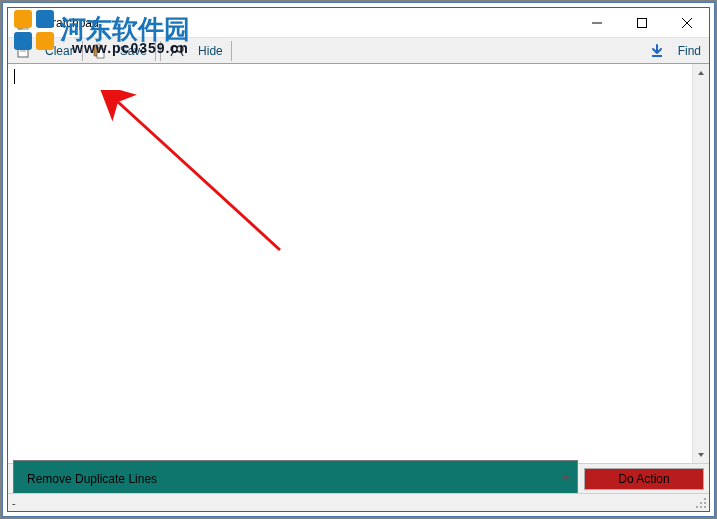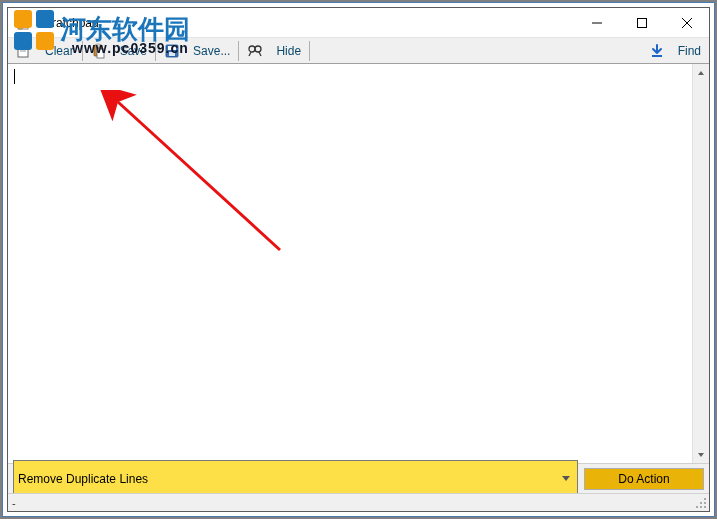--- a/index.html
+++ b/index.html
@@ -133,41 +133,41 @@
   background: #f0f0f0;
   border-top: 1px solid #d0d0d0;
   display: flex;
   align-items: center;
   padding: 3px 5px;
   gap: 6px;
 }
 .action-select {
   flex: 1;
   height: 38px;
-  background: #fde047;
+  background: #0f766e;
   border: 1px solid #7a7a7a;
   display: flex;
   align-items: center;
-  padding: 0 4px;
+  padding: 0 13px;
   font-size: 12px;
   position: relative;
 }
 .select-arrow {
   position: absolute;
   right: 3px;
   top: 50%;
   transform: translateY(-50%);
   width: 16px;
   display: flex;
   justify-content: center;
 }
 .do-action-btn {
   width: 120px;
   height: 22px;
-  background: #eab308;
+  background: #b91c1c;
   border: 1px solid #adadad;
   font-size: 12px;
   display: flex;
   align-items: center;
   justify-content: center;
   cursor: default;
 }
 
 .status-bar {
   height: 18px;
@@ -278,30 +278,20 @@
       <span class="tb-icon">
         <svg viewBox="0 0 16 16">
               <rect x="3" y="2" width="8" height="11" rx="1" fill="#c88a3e" stroke="#7a5020" stroke-width="0.8"></rect>
               <rect x="5" y="1" width="4" height="3" rx="1" fill="#ddd" stroke="#888" stroke-width="0.6"></rect>
               <rect x="6" y="6" width="7" height="9" fill="#fff" stroke="#666" stroke-width="0.8"></rect>
             </svg>
       </span>
       <span>Save</span>
     </div>
     <div class="tb-sep"></div>
-    <div class="tb-btn">
-      <span class="tb-icon">
-        <svg viewBox="0 0 16 16">
-              <rect x="2" y="2" width="12" height="12" rx="1" fill="#3a6fb7" stroke="#1d4d8a" stroke-width="0.8"></rect>
-              <rect x="4" y="3" width="8" height="4" fill="#fff"></rect>
-              <rect x="5" y="9" width="6" height="4" fill="#dbe7f5"></rect>
-            </svg>
-      </span>
-      <span>Save...</span>
-    </div>
     <div class="tb-sep"></div>
     <div class="tb-btn">
       <span class="tb-icon">
         <svg viewBox="0 0 16 16">
               <circle cx="5" cy="6" r="3" fill="none" stroke="#333" stroke-width="1.3"></circle>
               <circle cx="11" cy="6" r="3" fill="none" stroke="#333" stroke-width="1.3"></circle>
               <line x1="8" y1="6" x2="8" y2="6" stroke="#333"></line>
               <line x1="4" y1="9" x2="2" y2="13" stroke="#333" stroke-width="1.3"></line>
               <line x1="12" y1="9" x2="14" y2="13" stroke="#333" stroke-width="1.3"></line>
             </svg>

